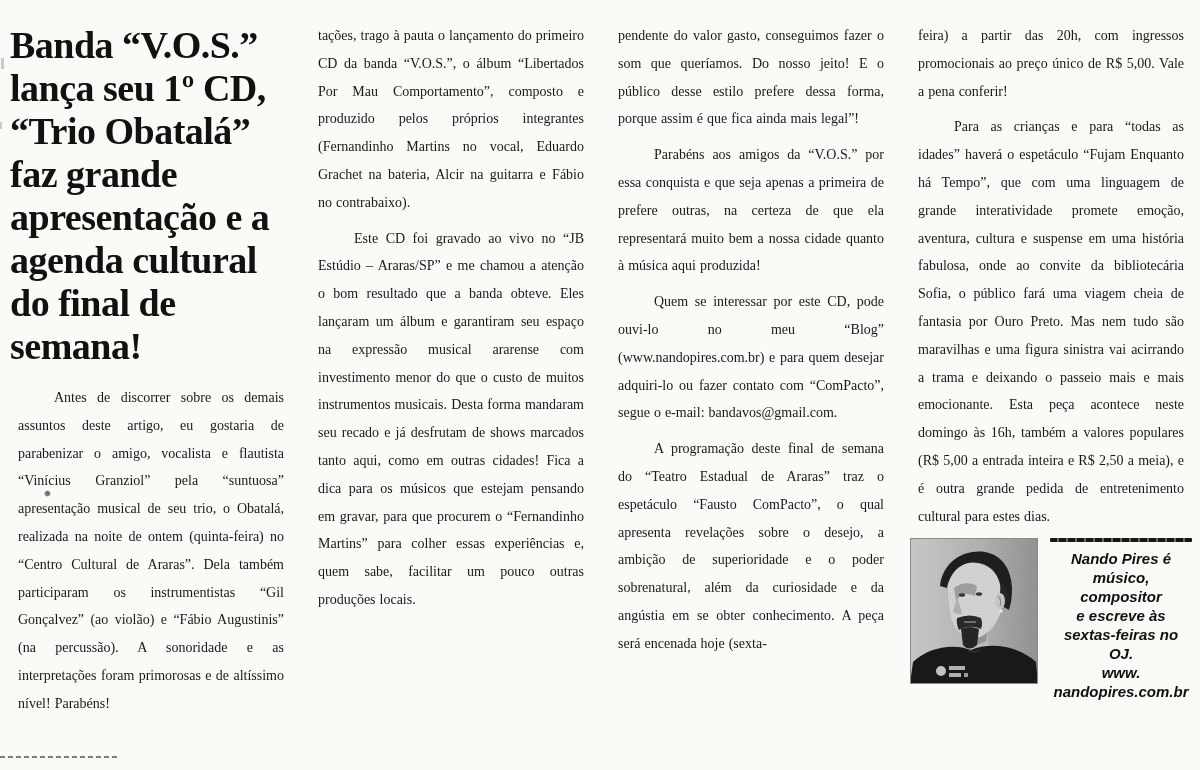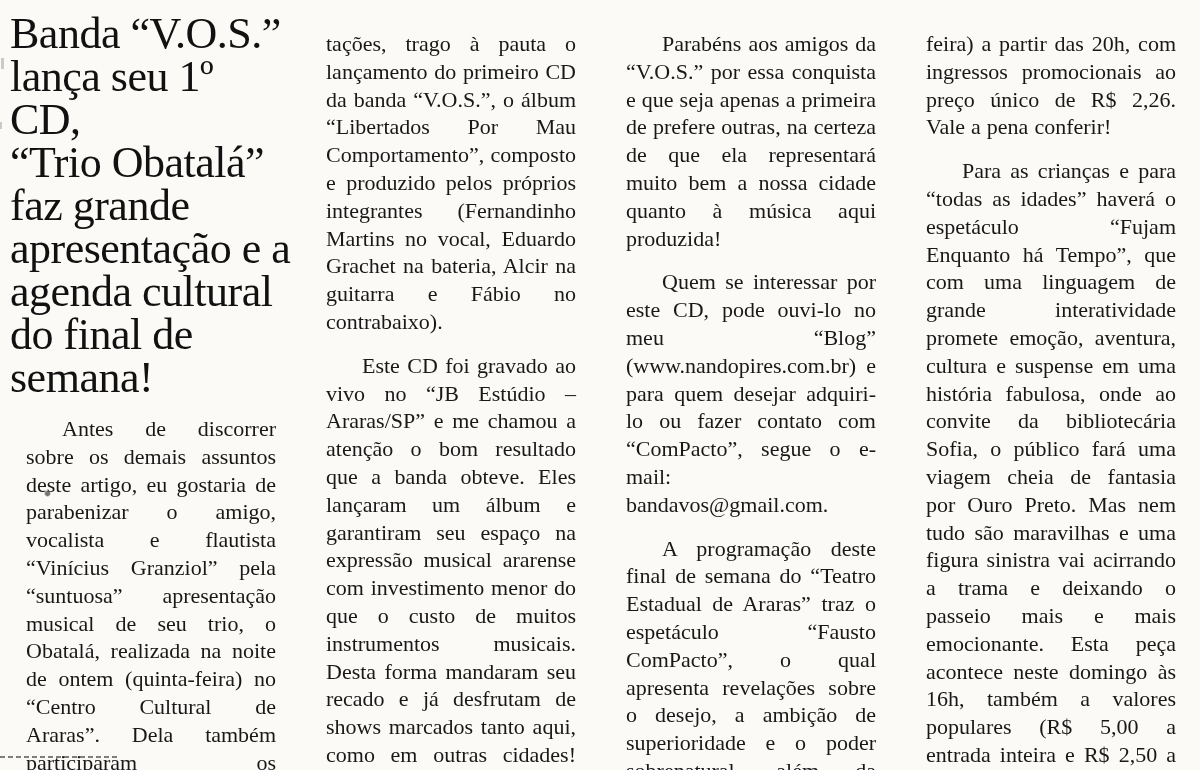--- a/index.html
+++ b/index.html
@@ -14,31 +14,31 @@
     display:flex;
     gap:18px;
     padding:12px 8px 0 10px;
   }
   .col{
     width:282px;
     box-sizing:border-box;
     overflow:hidden;
   }
   .headline{
-    margin:0 0 16px 0;
-    font-size:44px;
+    margin:12px 0 16px 0;
+    font-size:38px;
     line-height:43px;
-    font-weight:normal;
+    font-weight:bold;
     letter-spacing:-0.5px;
     white-space:pre-line;
     color:#111;
   }
   p.body{
-    margin:16px;
-    font-size:22px;
+    margin:8px;
+    font-size:14px;
     line-height:27.8px;
     text-align:justify;
     text-indent:36px;
     hyphens:auto;
     -webkit-hyphens:auto;
     word-spacing:0.5px;
   }
   p.body.cont{text-indent:0;}
   .col-2 p.body:first-child, .col-3 p.body:first-child, .col-4 p.body:first-child{padding-top:2px;}
 
@@ -113,27 +113,28 @@
 
   </div>
 
   <div class="col col-2">
     <p class="body cont">tações, trago à pauta o lançamento do primeiro CD da banda “V.O.S.”, o álbum “Libertados Por Mau Comportamento”, composto e produzido pelos próprios integrantes (Fernandinho Martins no vocal, Eduardo Grachet na bateria, Alcir na guitarra e Fábio no contrabaixo).</p>
     <p class="body">Este CD foi gravado ao vivo no “JB Estúdio – Araras/SP” e me chamou a atenção o bom resultado que a banda obteve. Eles lançaram um álbum e garantiram seu espaço na expressão musical ararense com investimento menor do que o custo de muitos instrumentos musicais. Desta forma mandaram seu recado e já desfrutam de shows marcados tanto aqui, como em outras cidades! Fica a dica para os músicos que estejam pensando em gravar, para que procurem o “Fernandinho Martins” para colher essas experiências e, quem sabe, facilitar um pouco outras produções locais.</p>
 
   </div>
 
   <div class="col col-3">
+    <p class="body cont">pendente do valor gasto, conseguimos fazer o som que queríamos. Do nosso jeito! E o público desse estilo prefere dessa forma, porque assim é que fica ainda mais legal”!</p>
     <p class="body">Parabéns aos amigos da “V.O.S.” por essa conquista e que seja apenas a primeira de prefere outras, na certeza de que ela representará muito bem a nossa cidade quanto à música aqui produzida!</p>
     <p class="body">Quem se interessar por este CD, pode ouvi-lo no meu “Blog” (www.nandopires.com.br) e para quem desejar adquiri-lo ou fazer contato com “ComPacto”, segue o e-mail: bandavos@gmail.com.</p>
     <p class="body">A programação deste final de semana do “Teatro Estadual de Araras” traz o espetáculo “Fausto ComPacto”, o qual apresenta revelações sobre o desejo, a ambição de superioridade e o poder sobrenatural, além da curiosidade e da angústia em se obter conhecimento. A peça será encenada hoje (sexta-</p>
   </div>
 
   <div class="col col-4">
-    <p class="body cont">feira) a partir das 20h, com ingressos promocionais ao preço único de R$ 2,26. Vale a pena conferir!</p>
+    <p class="body cont">feira) a partir das 20h, com ingressos promocionais ao preço único de R$ 5,00. Vale a pena conferir!</p>
     <p class="body">Para as crianças e para “todas as idades” haverá o espetáculo “Fujam Enquanto há Tempo”, que com uma linguagem de grande interatividade promete emoção, aventura, cultura e suspense em uma história fabulosa, onde ao convite da bibliotecária Sofia, o público fará uma viagem cheia de fantasia por Ouro Preto. Mas nem tudo são maravilhas e uma figura sinistra vai acirrando a trama e deixando o passeio mais e mais emocionante. Esta peça acontece neste domingo às 16h, também a valores populares (R$ 5,00 a entrada inteira e R$ 2,50 a meia), e é outra grande pedida de entretenimento cultural para estes dias.</p>
 
     <div class="byline-box">
       <div class="photo">
         <svg width="128" height="146" viewBox="0 0 128 146" xmlns="http://www.w3.org/2000/svg">
           <defs>
             <linearGradient id="bg" x1="0" y1="0" x2="1" y2="0">
               <stop offset="0" stop-color="#c9c9c9"></stop>
               <stop offset="0.55" stop-color="#b2b2b2"></stop>
               <stop offset="1" stop-color="#929292"></stop>

